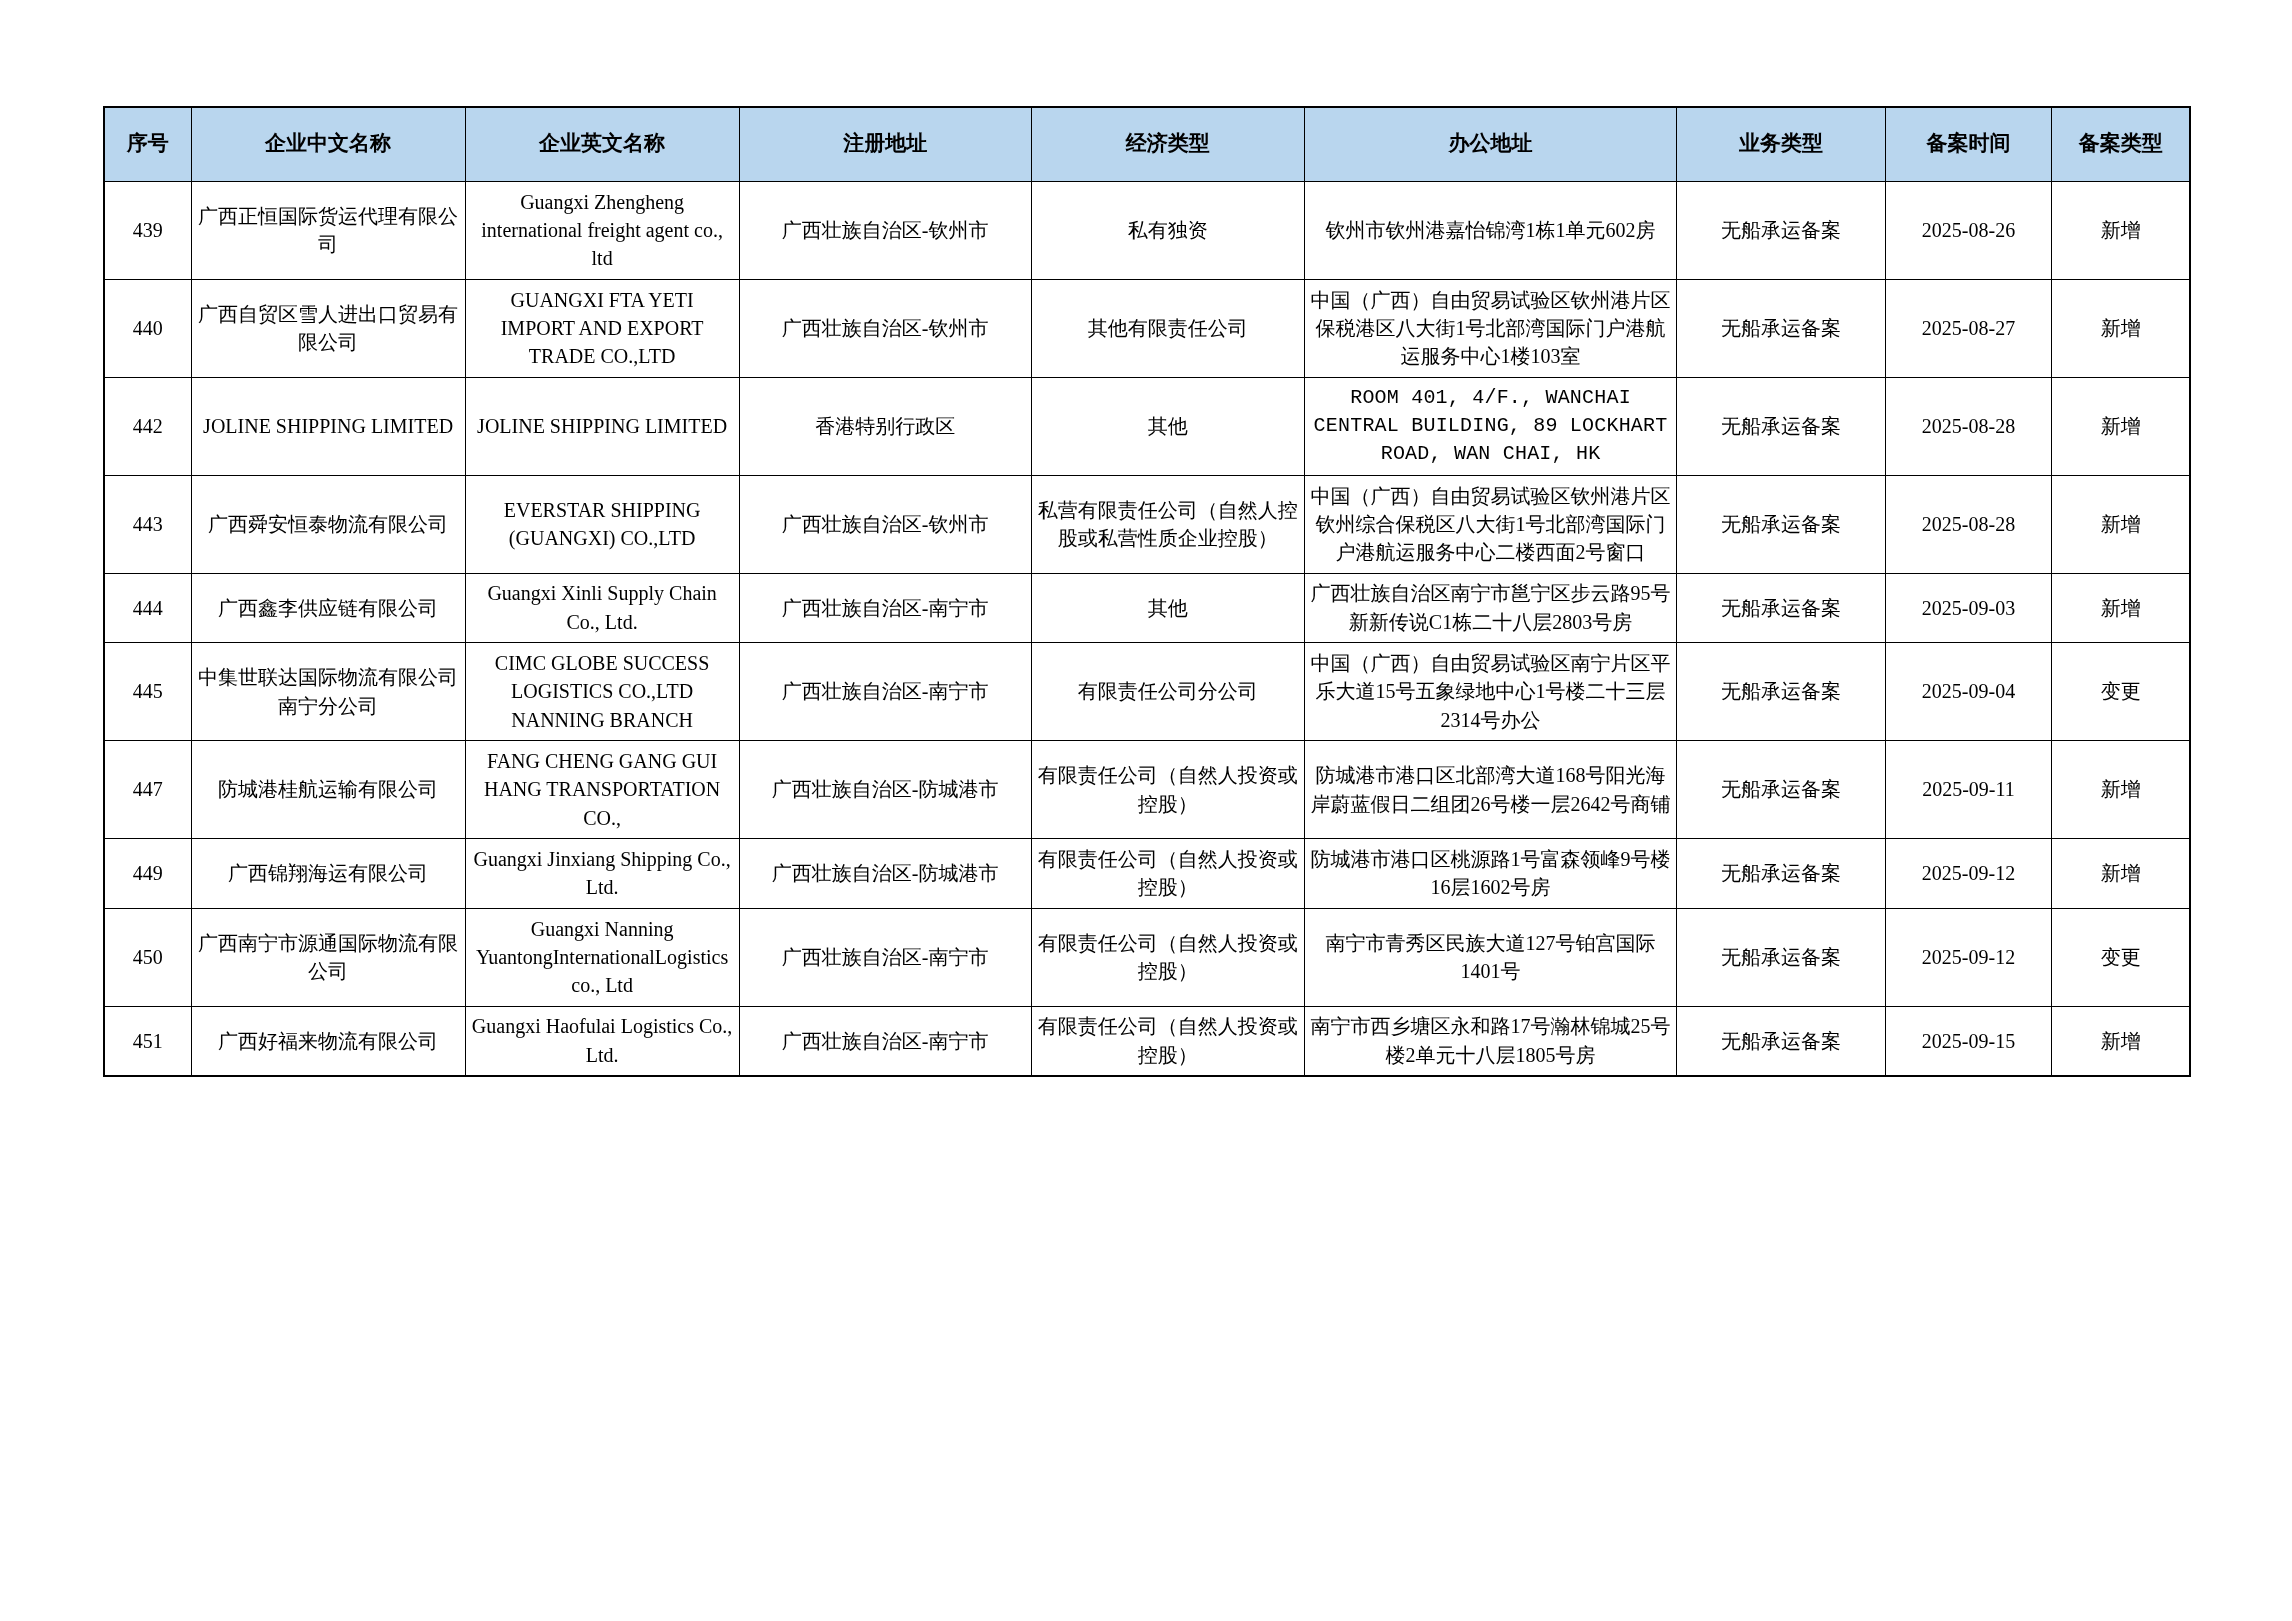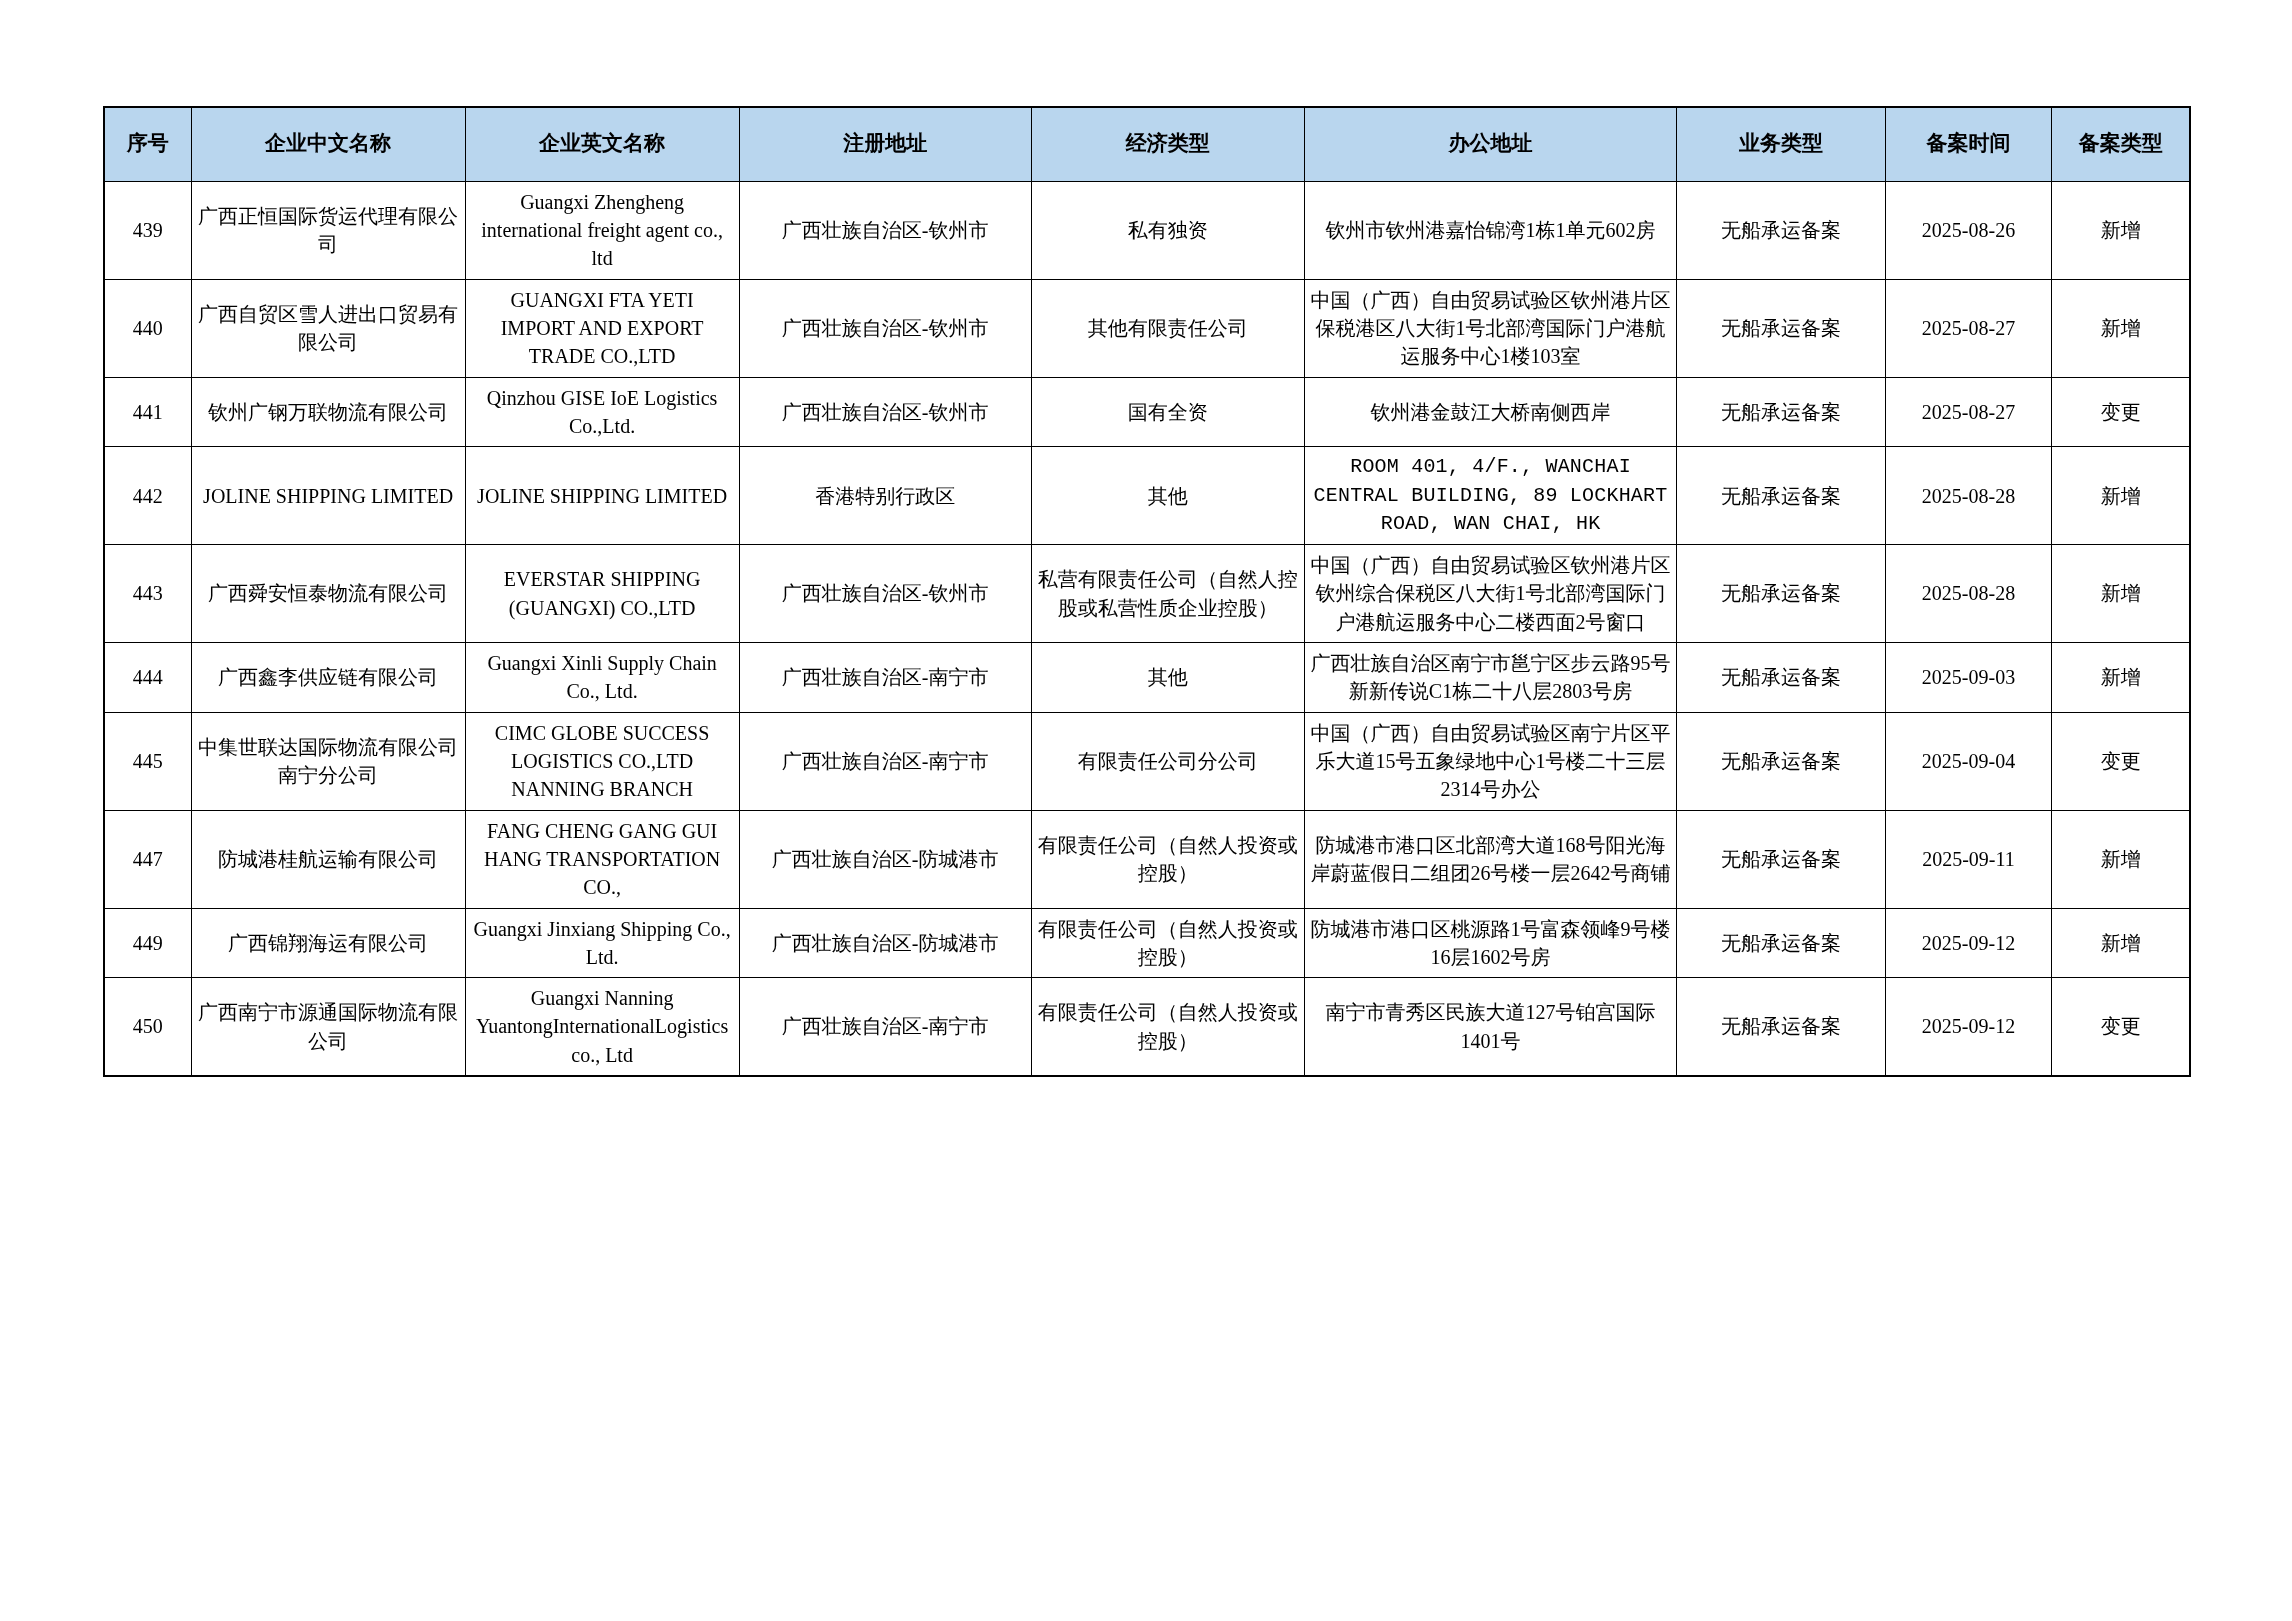--- a/index.html
+++ b/index.html
@@ -116,31 +116,20 @@
           <td class="cn-name">广西自贸区雪人进出口贸易有限公司</td>
           <td class="en-name">GUANGXI FTA YETI IMPORT AND EXPORT TRADE CO.,LTD</td>
           <td class="addr">广西壮族自治区-钦州市</td>
           <td class="econ">其他有限责任公司</td>
           <td class="office">中国（广西）自由贸易试验区钦州港片区保税港区八大街1号北部湾国际门户港航运服务中心1楼103室</td>
           <td class="biz">无船承运备案</td>
           <td class="date">2025-08-27</td>
           <td class="rtype">新增</td>
         </tr>
         <tr>
-          <td class="idx">441</td>
-          <td class="cn-name">钦州广钢万联物流有限公司</td>
-          <td class="en-name">Qinzhou GISE IoE Logistics Co.,Ltd.</td>
-          <td class="addr">广西壮族自治区-钦州市</td>
-          <td class="econ">国有全资</td>
-          <td class="office">钦州港金鼓江大桥南侧西岸</td>
-          <td class="biz">无船承运备案</td>
-          <td class="date">2025-08-27</td>
-          <td class="rtype">变更</td>
-        </tr>
-        <tr>
           <td class="idx">442</td>
           <td class="cn-name">JOLINE SHIPPING LIMITED</td>
           <td class="en-name">JOLINE SHIPPING LIMITED</td>
           <td class="addr">香港特别行政区</td>
           <td class="econ">其他</td>
           <td class="office mono">ROOM 401, 4/F., WANCHAI CENTRAL BUILDING, 89 LOCKHART ROAD, WAN CHAI, HK</td>
           <td class="biz">无船承运备案</td>
           <td class="date">2025-08-28</td>
           <td class="rtype">新增</td>
         </tr>
@@ -203,16 +192,27 @@
           <td class="idx">450</td>
           <td class="cn-name">广西南宁市源通国际物流有限公司</td>
           <td class="en-name">Guangxi Nanning YuantongInternationalLogistics co., Ltd</td>
           <td class="addr">广西壮族自治区-南宁市</td>
           <td class="econ">有限责任公司（自然人投资或控股）</td>
           <td class="office">南宁市青秀区民族大道127号铂宫国际1401号</td>
           <td class="biz">无船承运备案</td>
           <td class="date">2025-09-12</td>
           <td class="rtype">变更</td>
         </tr>
+        <tr>
+          <td class="idx">451</td>
+          <td class="cn-name">广西好福来物流有限公司</td>
+          <td class="en-name">Guangxi Haofulai Logistics Co., Ltd.</td>
+          <td class="addr">广西壮族自治区-南宁市</td>
+          <td class="econ">有限责任公司（自然人投资或控股）</td>
+          <td class="office">南宁市西乡塘区永和路17号瀚林锦城25号楼2单元十八层1805号房</td>
+          <td class="biz">无船承运备案</td>
+          <td class="date">2025-09-15</td>
+          <td class="rtype">新增</td>
+        </tr>
       </tbody>
   </table>
 </div>
 
 
 </body></html>

